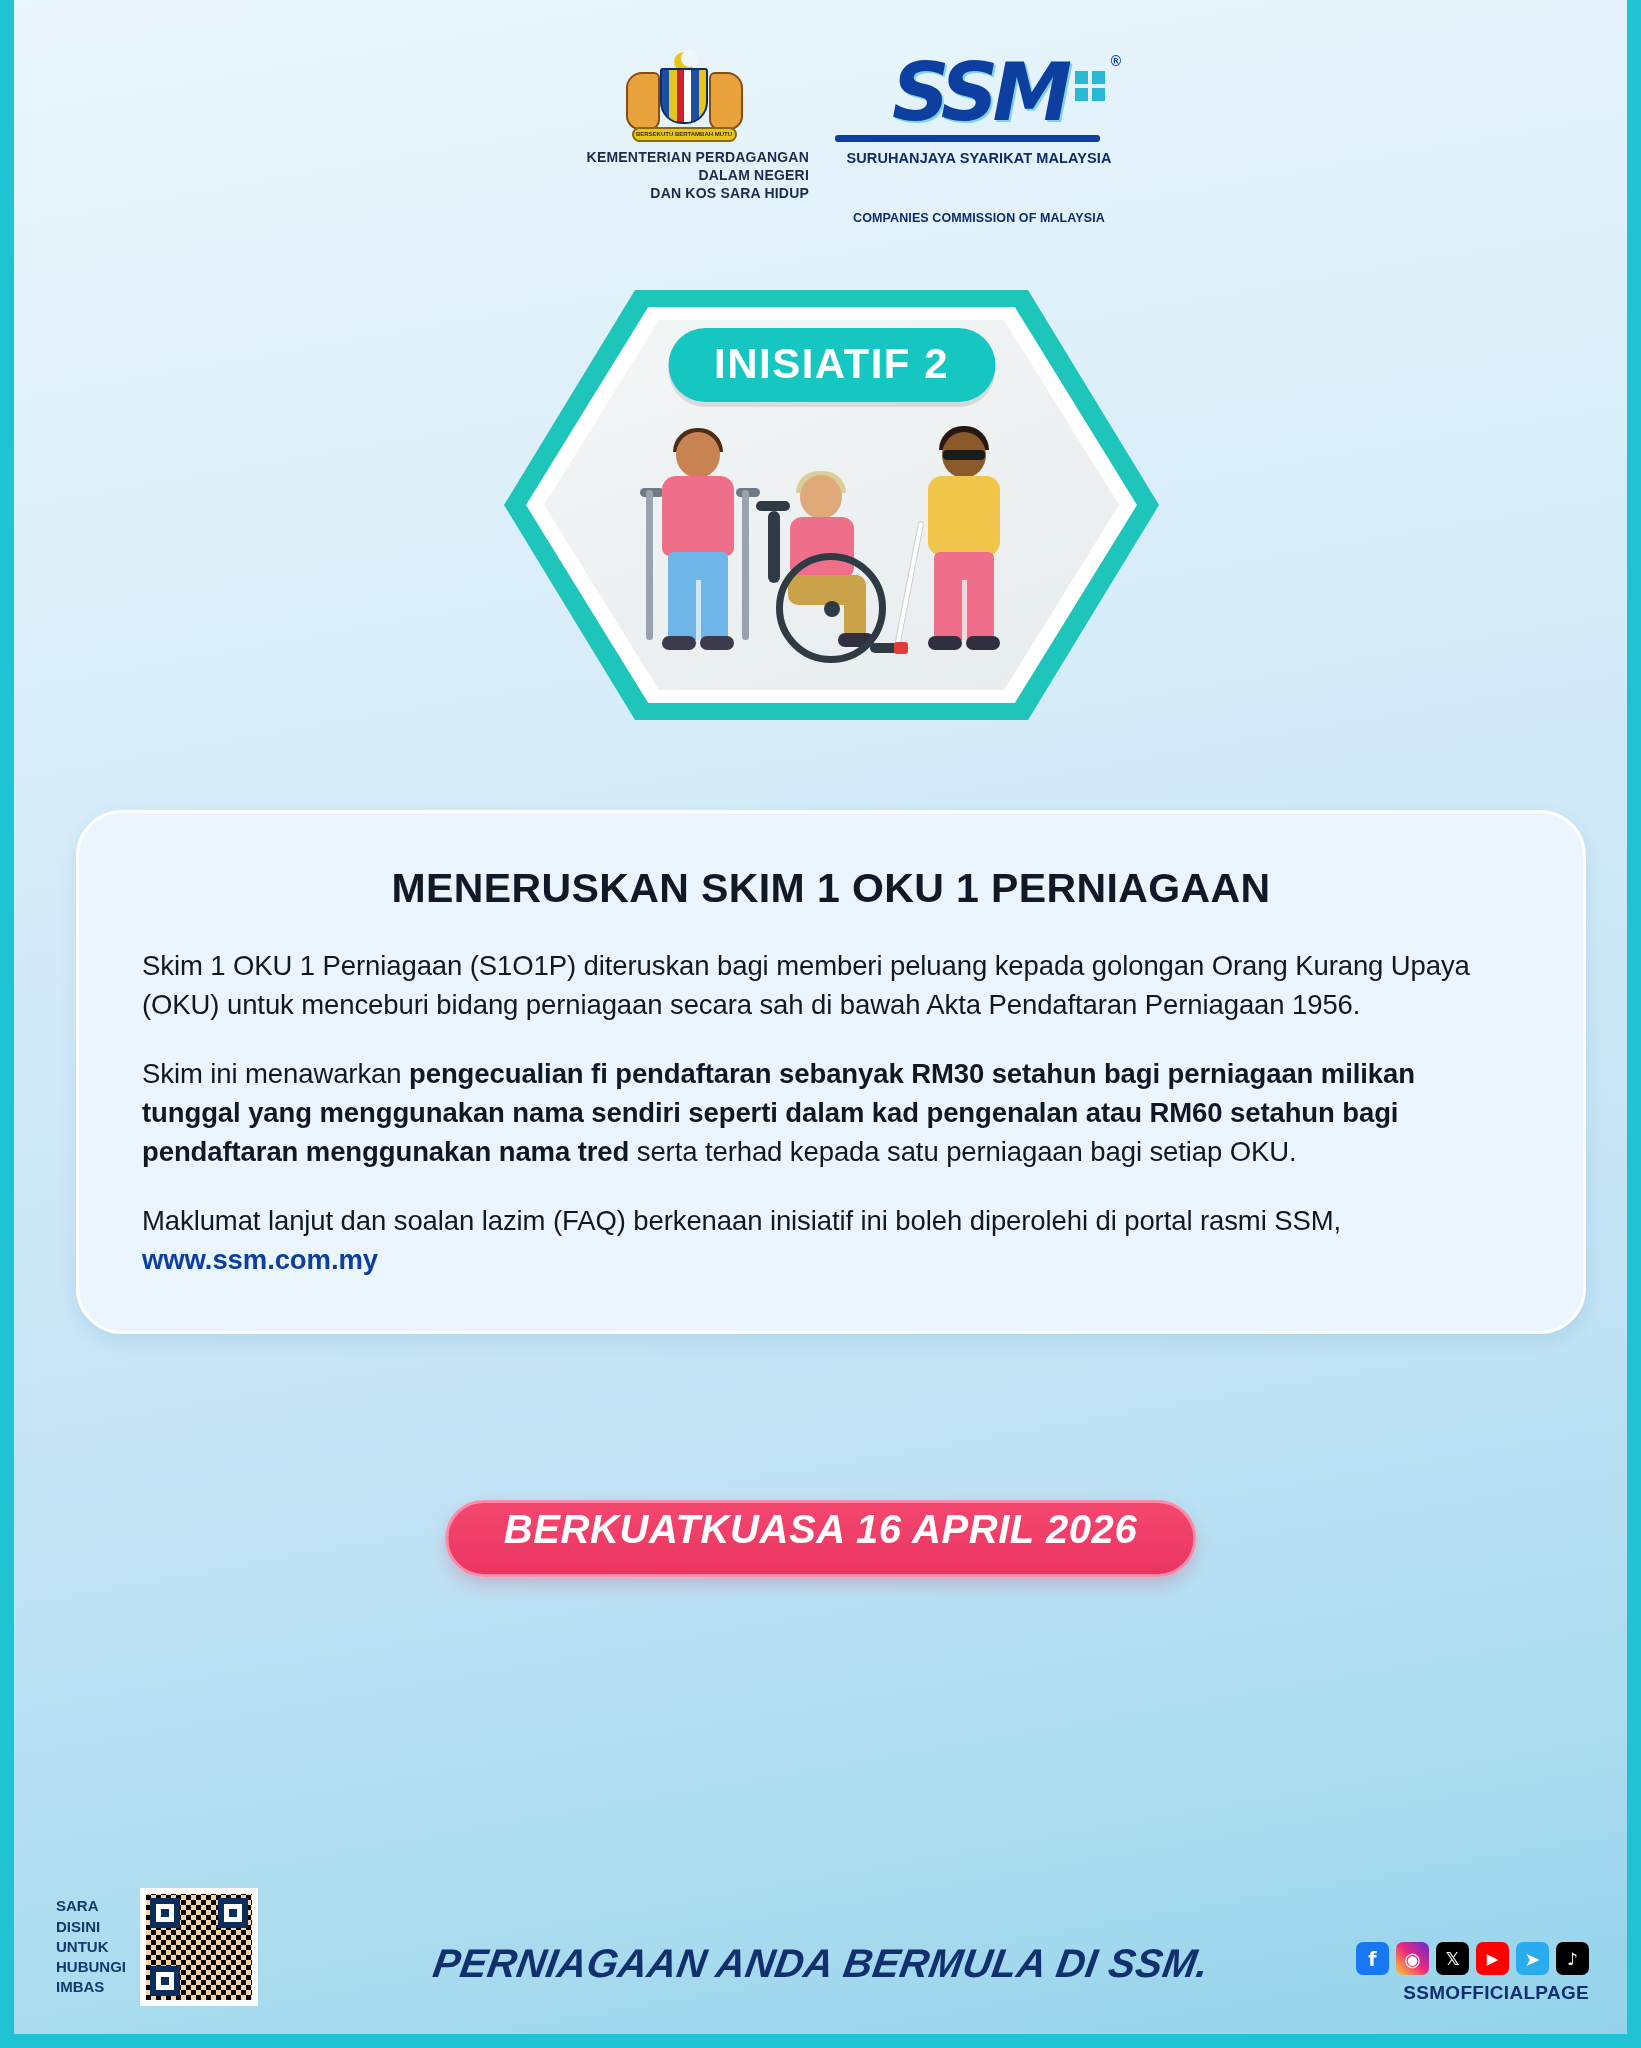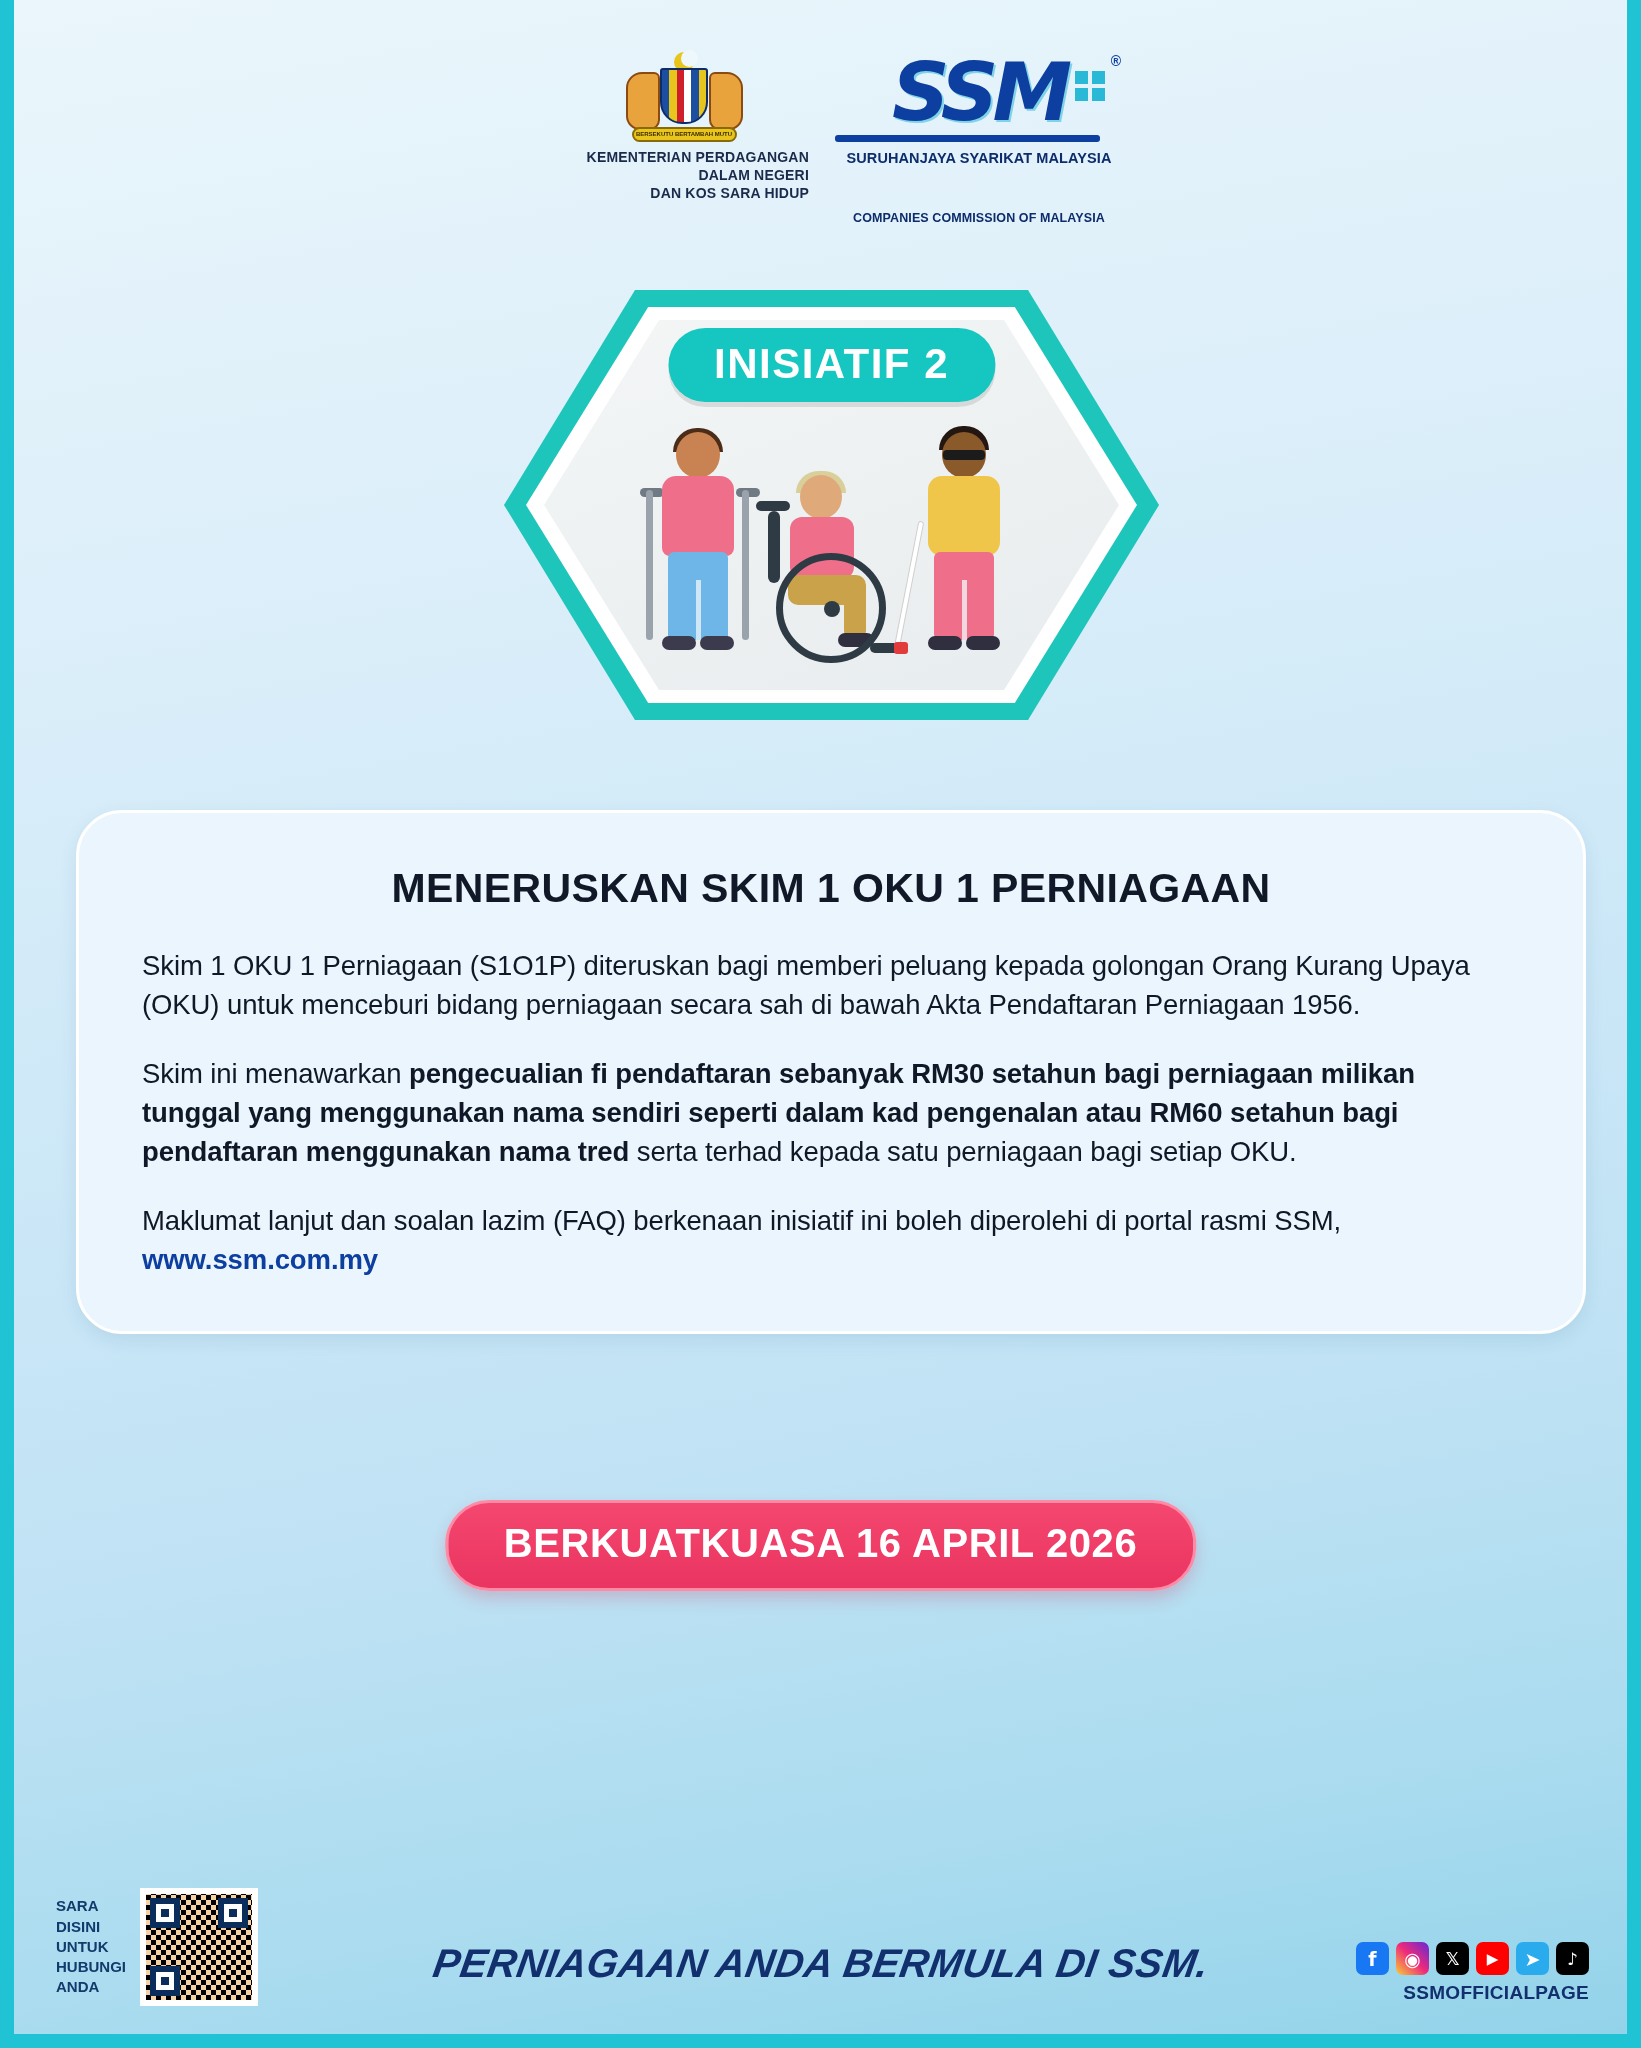--- a/index.html
+++ b/index.html
@@ -315,25 +315,26 @@
   .cta {
     position: absolute;
     left: 50%;
     top: 1500px;
     transform: translateX(-50%);
     background: linear-gradient(180deg,#f4476f,#ea3461);
     color: #ffffff;
     font-size: 40px;
     font-weight: bold;
     letter-spacing: 0.6px;
-    padding: 18px 56px 22px;
+    padding: 4px 56px 22px;
     border-radius: 44px;
     white-space: nowrap;
     box-shadow: 0 8px 16px rgba(200,40,80,0.22);
     border: 3px solid #ff8aa5;
+    font-style: italic;
   }
 
   
   .footer {
     position: absolute;
     left: 0; right: 0;
     bottom: 0;
     height: 200px;
   }
   .qr-block {
@@ -518,21 +519,21 @@
   <div class="cta">BERKUATKUASA 16 APRIL 2026</div>
 
   <div class="footer">
 
     <div class="qr-block">
       <div class="qr-label">
         <div>SARA</div>
         <div>DISINI</div>
         <div>UNTUK</div>
         <div>HUBUNGI</div>
-        <div>ANDA</div>
+        <div>IMBAS</div>
       </div>
       <div class="qr">
         <span class="eye e1"></span>
           <span class="eye e2"></span>
           <span class="eye e3"></span>
       </div>
     </div>
 
     <div class="tagline">PERNIAGAAN ANDA BERMULA DI SSM.</div>
 

